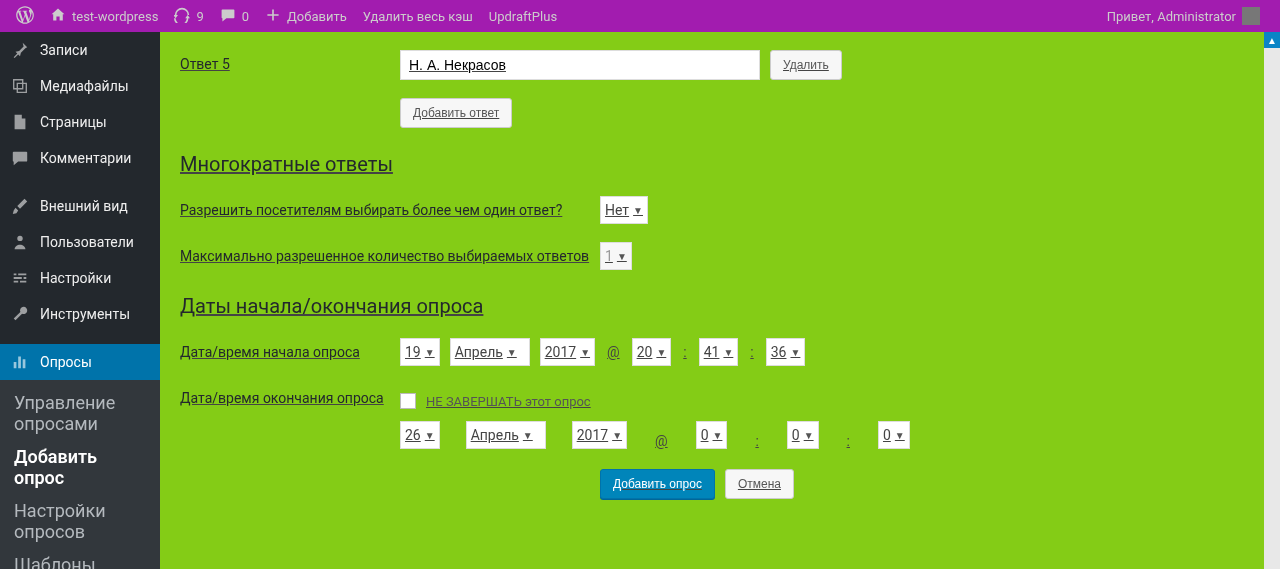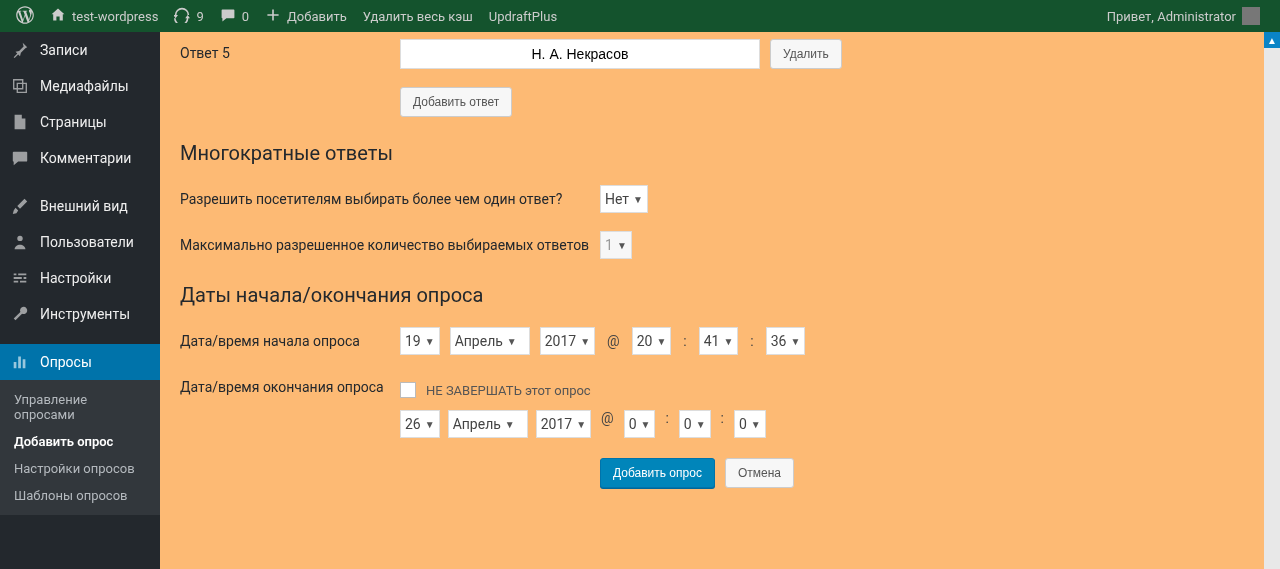--- a/index.html
+++ b/index.html
@@ -1,43 +1,43 @@
 <!DOCTYPE html>
 <html><head>
 <meta charset="utf-8">
 <style>
 * { box-sizing: border-box; margin: 0; padding: 0; }
 body { font-family: -apple-system, BlinkMacSystemFont, "Segoe UI", Roboto, sans-serif; font-size: 13px; color: #444; background: #f1f1f1; width: 1280px; height: 569px; overflow: hidden; position: relative; }
 
 
-.adminbar { position: absolute; top: 0; left: 0; right: 0; height: 32px; background: #14532d; color: #eee; display: flex; align-items: center; padding: 14px 8px; font-size: 13px; z-index: 100; }
+.adminbar { position: absolute; top: 0; left: 0; right: 0; height: 32px; background: #a21caf; color: #eee; display: flex; align-items: center; padding: 14px 8px; font-size: 13px; z-index: 100; }
 .adminbar .ab-left { display: flex; align-items: center; gap: 0; }
 .adminbar .ab-item { display: flex; align-items: center; gap: 6px; padding: 0 8px; height: 32px; cursor: pointer; color: #ccc; }
 .adminbar .ab-right { margin-left: auto; display: flex; align-items: center; gap: 8px; padding-right: 4px; }
 .adminbar .avatar { width: 18px; height: 18px; background: #777; }
 
 
 .sidebar { position: absolute; top: 32px; left: 0; bottom: 0; width: 160px; background: #23282d; color: #eee; overflow-y: auto; }
 .sidebar .menu-item { display: flex; align-items: center; gap: 10px; padding: 8px 10px; cursor: pointer; color: #eee; font-size: 14px; position: relative; }
 .sidebar .menu-item .icon { width: 20px; height: 20px; display: flex; align-items: center; justify-content: center; opacity: .6; }
 .sidebar .menu-item.current { background: #0073aa; color: #fff; }
 .sidebar .menu-item.current::after { content: ""; position: absolute; right: -8px; top: 50%; margin-top: -8px; border: 8px solid transparent; border-right-color: #f1f1f1; }
 .sidebar .badge { background: #d54e21; color: #fff; border-radius: 10px; min-width: 18px; height: 18px; font-size: 11px; display: inline-flex; align-items: center; justify-content: center; padding: 0 5px; margin-left: 4px; }
 .sidebar .submenu { background: #32373c; padding: 6px 0; }
-.sidebar .submenu .sub-item { padding: 6px 12px 6px 14px; font-size: 13px; color: #b4b9be; cursor: pointer; }
+.sidebar .submenu .sub-item { padding: 6px 12px 6px 14px; font-size: 18px; color: #b4b9be; cursor: pointer; }
 .sidebar .submenu .sub-item.current { color: #fff; font-weight: 600; }
 
 
-.main { position: absolute; top: 32px; left: 160px; right: 0; bottom: 0; background: #fdba74; padding: 7px 20px 20px 20px; overflow-y: auto; }
+.main { position: absolute; top: 32px; left: 160px; right: 0; bottom: 0; background: #84cc16; padding: 18px 20px 20px 20px; overflow-y: auto; text-decoration: underline; }
 
 .form-row { display: flex; align-items: flex-start; margin-bottom: 18px; }
 .form-row .label { width: 220px; padding-top: 6px; font-size: 14px; color: #23282d; }
 .form-row .control { flex: 1; display: flex; align-items: center; gap: 10px; flex-wrap: wrap; }
 
-.text-input { width: 360px; height: 30px; border: 1px solid #ddd; background: #fff; padding: 3px 8px; font-size: 14px; text-align: center; }
+.text-input { width: 360px; height: 30px; border: 1px solid #ddd; background: #fff; padding: 3px 8px; font-size: 14px; }
 
 .btn { background: #f7f7f7; border: 1px solid #ccc; color: #555; font-size: 12px; padding: 4px 12px; cursor: pointer; border-radius: 3px; height: 30px; display: inline-flex; align-items: center; }
 .btn-primary { background: #0085ba; border-color: #0073aa; color: #fff; box-shadow: 0 1px 0 #006799; }
 
 h2.section { font-size: 20px; font-weight: 400; color: #23282d; margin: 24px 0 20px 0; }
 
 .select { border: 1px solid #ddd; background: #fff; height: 28px; padding: 2px 4px; font-size: 14px; display: inline-flex; align-items: center; gap: 4px; cursor: pointer; }
 .select .caret { font-size: 10px; color: #555; }
 .select.disabled { color: #999; background: #f7f7f7; }
 
@@ -272,21 +272,21 @@
     </div>
   </div>
 
   <div class="form-row">
     <div class="label">Дата/время окончания опроса</div>
     <div class="control" style="flex-direction:column; align-items:flex-start; gap:12px;margin-top:9px;">
       <div style="display:flex; align-items:center; gap:10px;">
         <span class="checkbox"></span>
         <span style="color:#555;">НЕ ЗАВЕРШАТЬ этот опрос</span>
       </div>
-      <div style="display:flex; align-items:flex-start; gap:8px;">
+      <div style="display:flex; align-items:flex-end; gap:26px;">
         <div class="select">
             <span>26</span>
             <span class="caret">▼</span>
           </div>
         <div class="select" style="min-width:80px">
             <span>Апрель</span>
             <span class="caret">▼</span>
           </div>
         <div class="select">
             <span>2017</span>

